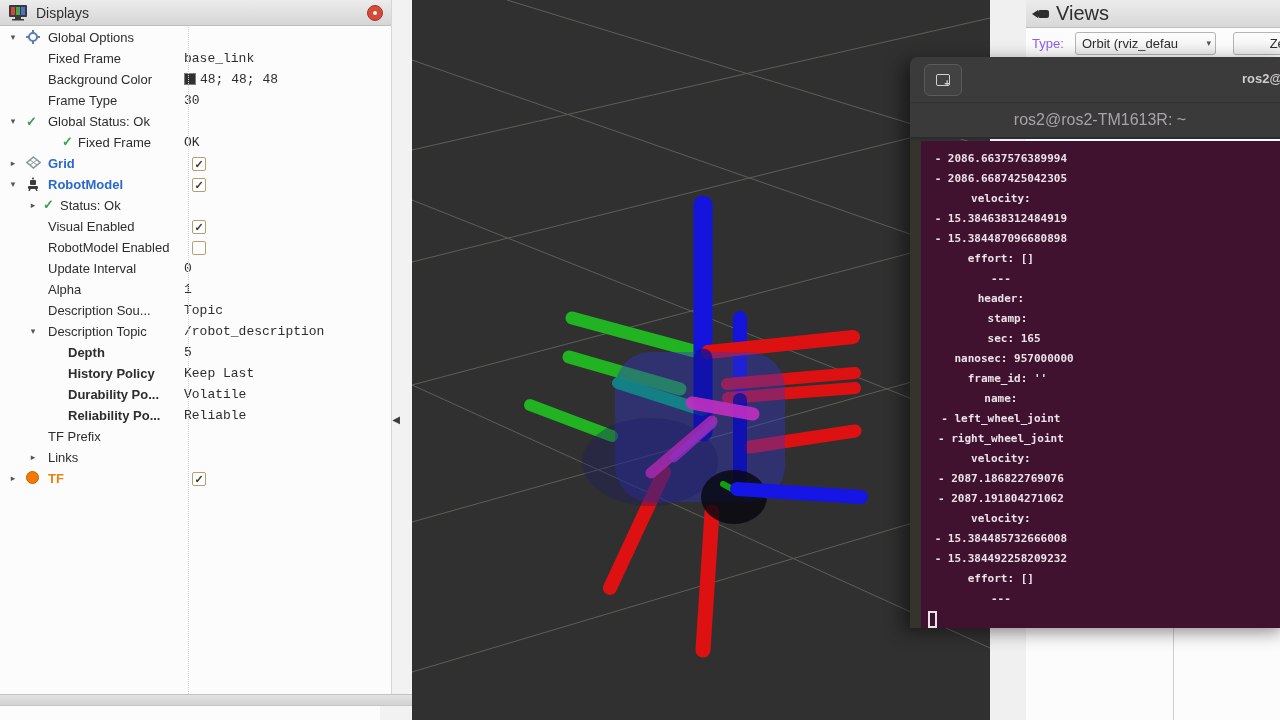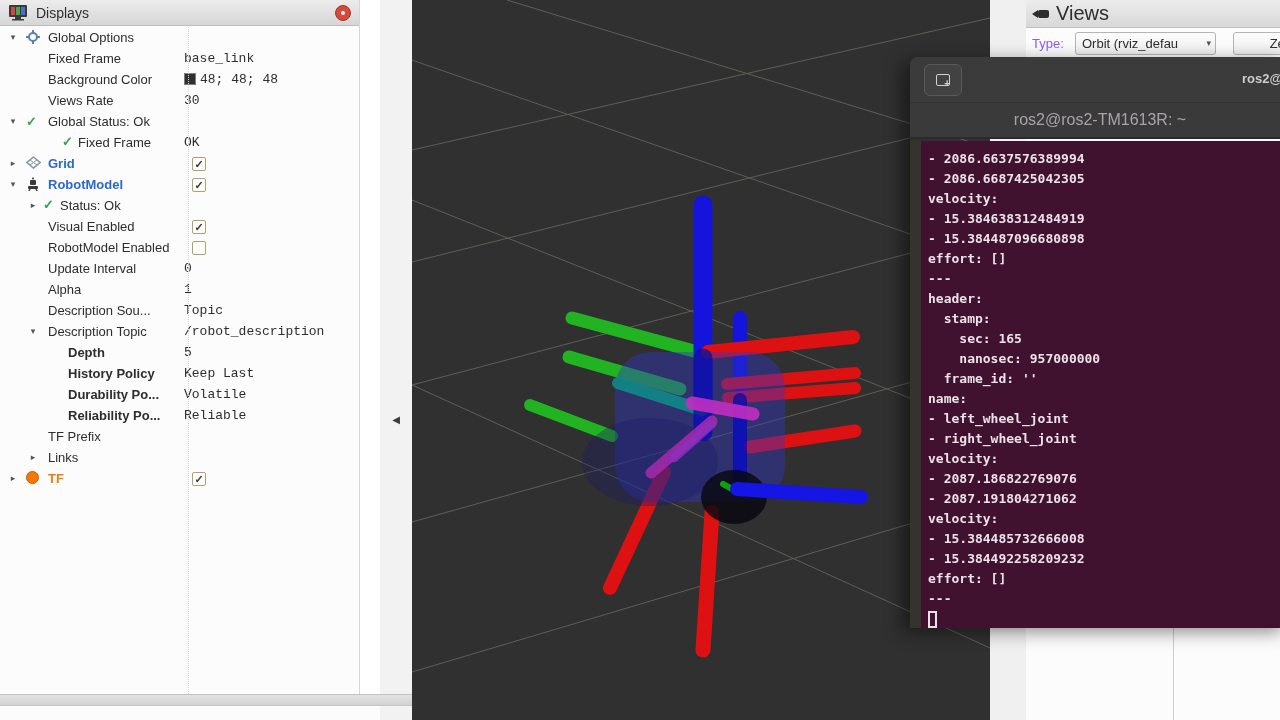--- a/index.html
+++ b/index.html
@@ -1,21 +1,21 @@
 <!DOCTYPE html>
 <html><head>
 <meta charset="utf-8">
 <style>
   * { margin:0; padding:0; box-sizing:border-box; }
   html,body { width:1280px; height:720px; overflow:hidden; background:#ffffff;
               font-family:"Liberation Sans", sans-serif; }
   body { position:relative; }
 
   
-  .displays-panel { position:absolute; left:0; top:0; width:360px; height:694px;
+  .displays-panel { position:absolute; left:0; top:0; width:392px; height:694px;
                     background:#fcfcfc; border-right:1px solid #d6d6d6; }
   .panel-header { position:absolute; left:0; top:0; width:100%; height:26px;
                   background:linear-gradient(#ececec,#d6d6d6);
                   border-bottom:1px solid #bdbdbd; display:flex; align-items:center; }
   .panel-header .ph-icon { margin-left:8px; width:22px; height:18px; display:inline-flex; }
   .panel-title { margin-left:6px; font-size:14px; color:#2e2e2e; }
   .close-btn { position:absolute; right:8px; top:5px; width:16px; height:16px;
                border-radius:50%; background:#d64a39; border:1px solid #a83324; }
   .close-btn::after { content:""; position:absolute; left:5px; top:5px; width:4px; height:4px;
                       border-radius:50%; background:#fff; }
@@ -95,21 +95,21 @@
   .term-wtitle { position:absolute; left:332px; top:14px; font-size:13px; font-weight:bold;
                  color:#cfcbcf; white-space:nowrap; }
   .term-tabbar { position:absolute; left:0; top:46px; width:100%; height:36px; background:#3a3a3a;
                  border-bottom:2px solid #2b2b2b; display:flex; align-items:center; justify-content:center; }
   .term-tabtitle { font-size:16px; color:#a9a3a9; }
   .term-body { position:absolute; left:0; top:84px; width:100%; height:487px; background:#411130;
                overflow:hidden; }
   .term-left-strip { position:absolute; left:0; top:84px; width:11px; height:487px; background:#34342d; }
   .term-text { position:absolute; left:18px; top:8px;
                font-family:"DejaVu Sans Mono","Liberation Mono", monospace;
-               font-size:13px; font-weight:600; color:#e9e3e9; }
+               font-size:11px; font-weight:600; color:#e9e3e9;text-align:center; }
   .term-line { height:20px; line-height:20px; white-space:pre; }
   .term-cursor { margin-top:2px; width:9px; height:17px; border:2px solid #e9e3e9; }
 </style>
 </head>
 <body>
 
 <div class="viewport">
   <svg width="578" height="720" viewBox="0 0 578 720">
     <g stroke="#6e6e63" stroke-width="1" opacity="0.75">
       <line x1="0" y1="150" x2="578" y2="18"></line>
@@ -219,21 +219,21 @@
       <span class="rname">Fixed Frame</span>
       <span class="rval">base_link</span>
     </div>
 
     <div class="trow">
       <span class="rname">Background Color</span>
       <span class="rval"><span class="swatch"></span><span>48; 48; 48</span></span>
     </div>
 
     <div class="trow">
-      <span class="rname">Views Rate</span>
+      <span class="rname">Frame Type</span>
       <span class="rval">30</span>
     </div>
 
     <div class="trow">
       <span class="arr">▾</span>
       <span class="ric">
           <span class="check-glyph">✓</span>
         </span>
       <span class="rname">Global Status: Ok</span>
     </div>

